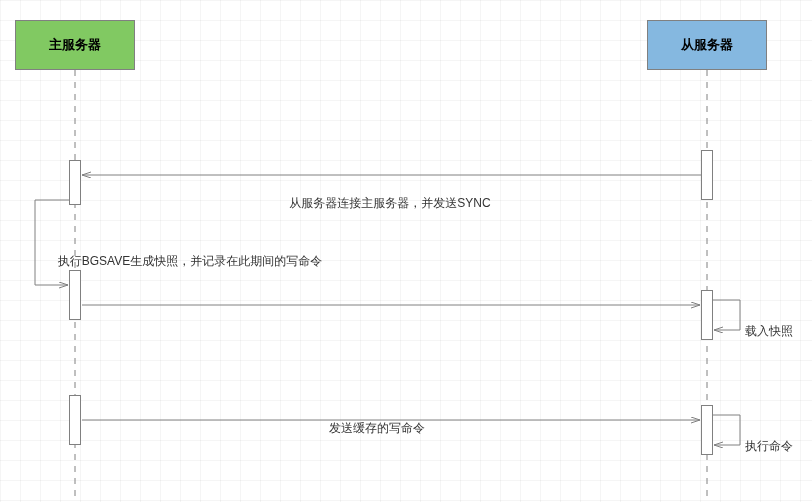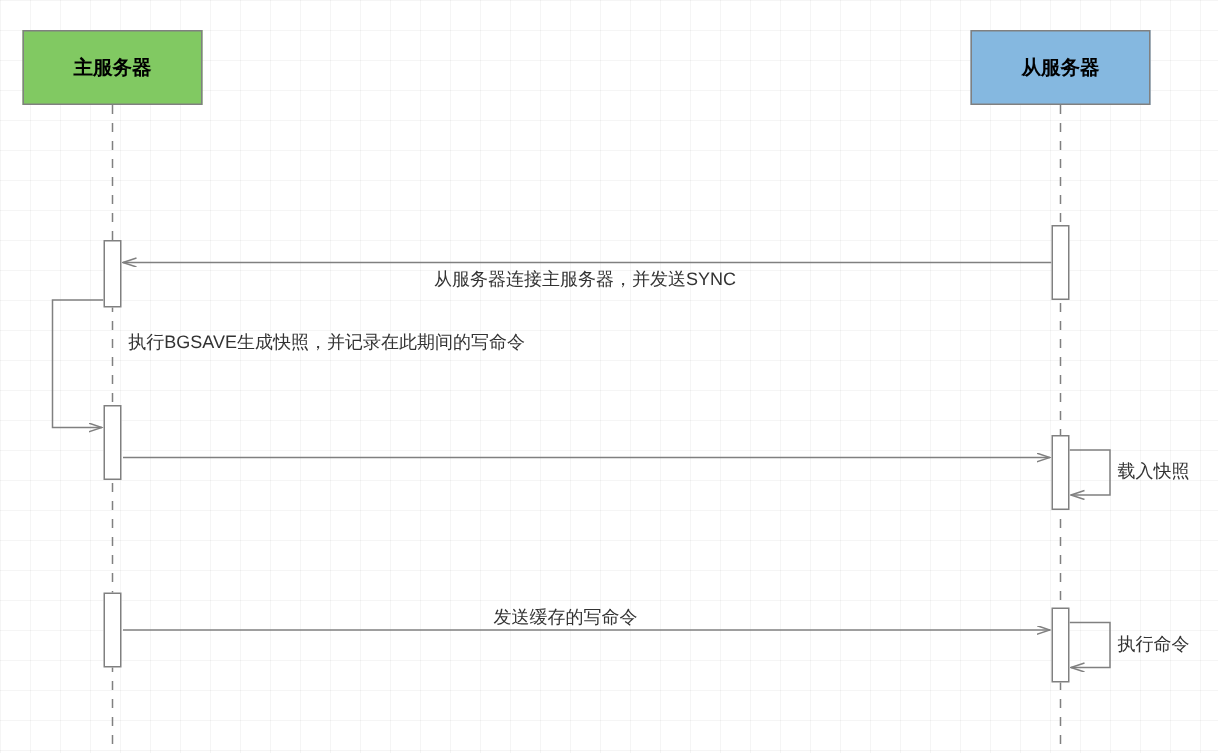--- a/index.html
+++ b/index.html
@@ -58,20 +58,21 @@
     width: 12px;
     box-sizing: border-box;
     z-index: 2;
   }
   .msg-label {
     position: absolute;
     font-size: 12px;
     color: #333;
     text-align: center;
     z-index: 4;
+    margin-top: 17px;
   }
 </style>
 </head>
 <body>
 
 <div class="canvas">
 
   <div class="participant part-master">
     <span>主服务器</span>
   </div>
@@ -118,21 +119,21 @@
   <div class="activation" style="left:69px; top:270px; height:50px;"></div>
 
   <div class="activation" style="left:701px; top:290px; height:50px;"></div>
 
   <div class="activation" style="left:69px; top:395px; height:50px;"></div>
 
   <div class="activation" style="left:701px; top:405px; height:50px;"></div>
 
   <div class="msg-label" style="left:100px; top:178px; width:580px;">从服务器连接主服务器，并发送SYNC</div>
 
-  <div class="msg-label" style="left:30px; top:220px; width:320px; text-align:right;">执行BGSAVE生成快照，并记录在此期间的写命令</div>
+  <div class="msg-label" style="left:30px; top:236px; width:320px; text-align:center;">执行BGSAVE生成快照，并记录在此期间的写命令</div>
 
 
   <div class="msg-label" style="left:745px; top:306px; width:70px; text-align:left;">载入快照</div>
 
   <div class="msg-label" style="left:87px; top:403px; width:580px;">发送缓存的写命令</div>
 
   <div class="msg-label" style="left:745px; top:421px; width:70px; text-align:left;">执行命令</div>
 
 </div>
 

